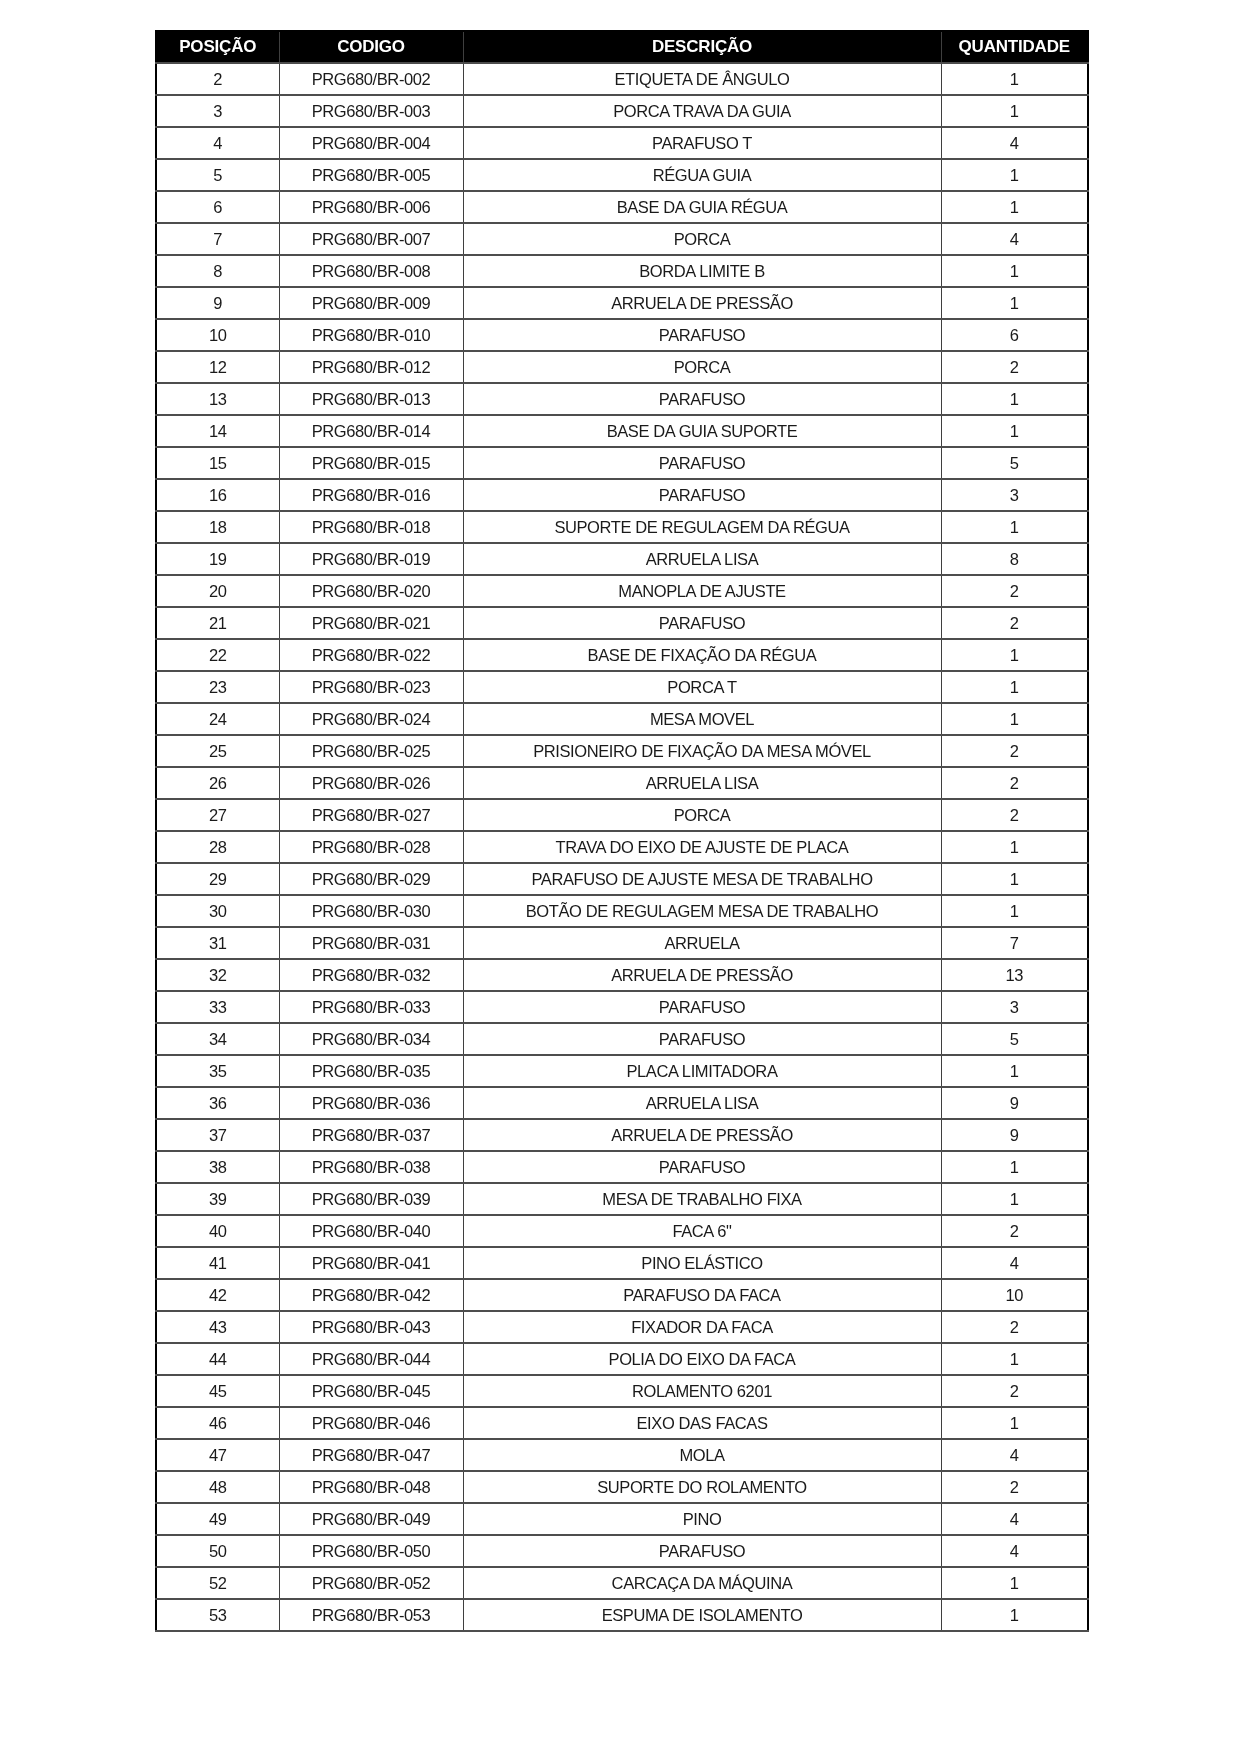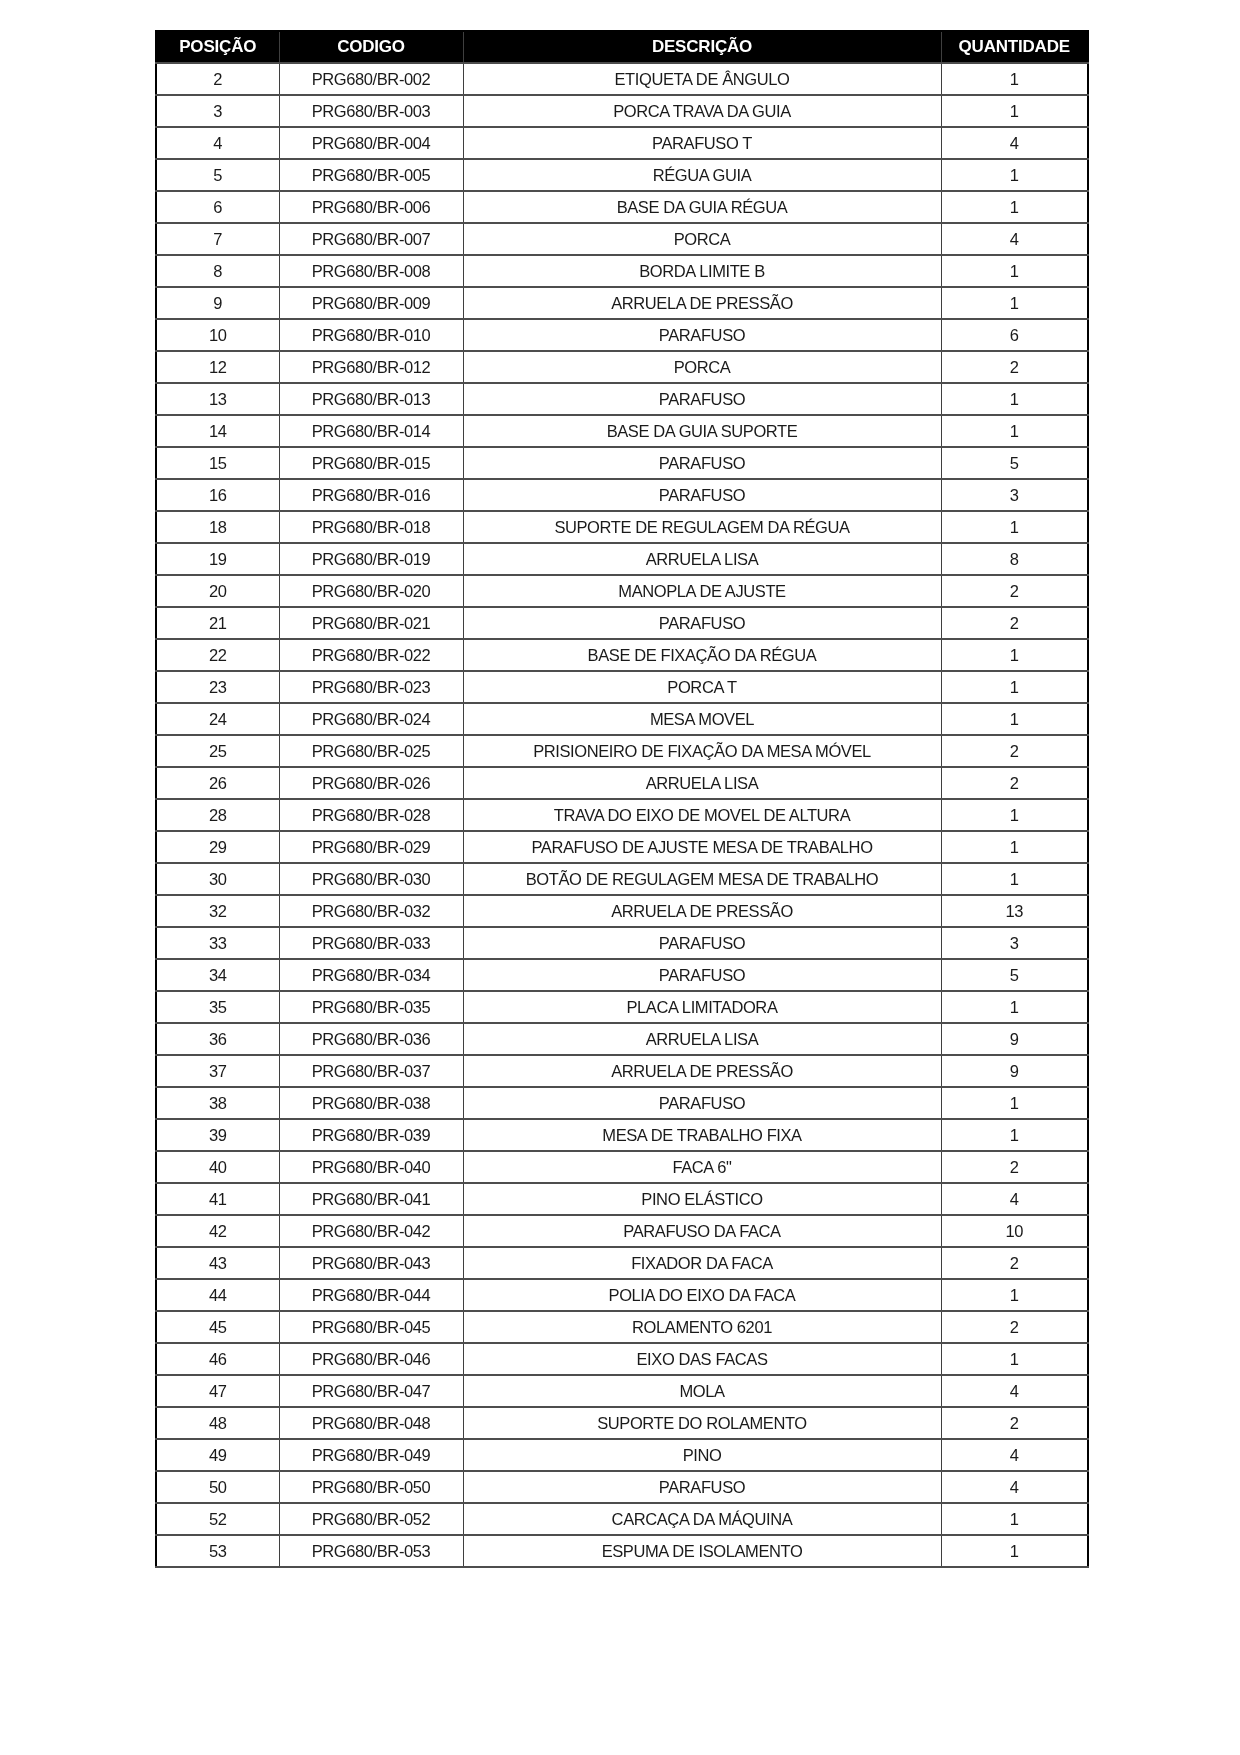--- a/index.html
+++ b/index.html
@@ -212,36 +212,48 @@
           <td>PRISIONEIRO DE FIXAÇÃO DA MESA MÓVEL</td>
           <td>2</td>
         </tr>
         <tr>
           <td>26</td>
           <td>PRG680/BR-026</td>
           <td>ARRUELA LISA</td>
           <td>2</td>
         </tr>
         <tr>
+          <td>27</td>
+          <td>PRG680/BR-027</td>
+          <td>PORCA</td>
+          <td>2</td>
+        </tr>
+        <tr>
           <td>28</td>
           <td>PRG680/BR-028</td>
-          <td>TRAVA DO EIXO DE MOVEL DE ALTURA</td>
+          <td>TRAVA DO EIXO DE AJUSTE DE PLACA</td>
           <td>1</td>
         </tr>
         <tr>
           <td>29</td>
           <td>PRG680/BR-029</td>
           <td>PARAFUSO DE AJUSTE MESA DE TRABALHO</td>
           <td>1</td>
         </tr>
         <tr>
           <td>30</td>
           <td>PRG680/BR-030</td>
           <td>BOTÃO DE REGULAGEM MESA DE TRABALHO</td>
           <td>1</td>
+        </tr>
+        <tr>
+          <td>31</td>
+          <td>PRG680/BR-031</td>
+          <td>ARRUELA</td>
+          <td>7</td>
         </tr>
         <tr>
           <td>32</td>
           <td>PRG680/BR-032</td>
           <td>ARRUELA DE PRESSÃO</td>
           <td>13</td>
         </tr>
         <tr>
           <td>33</td>
           <td>PRG680/BR-033</td>

